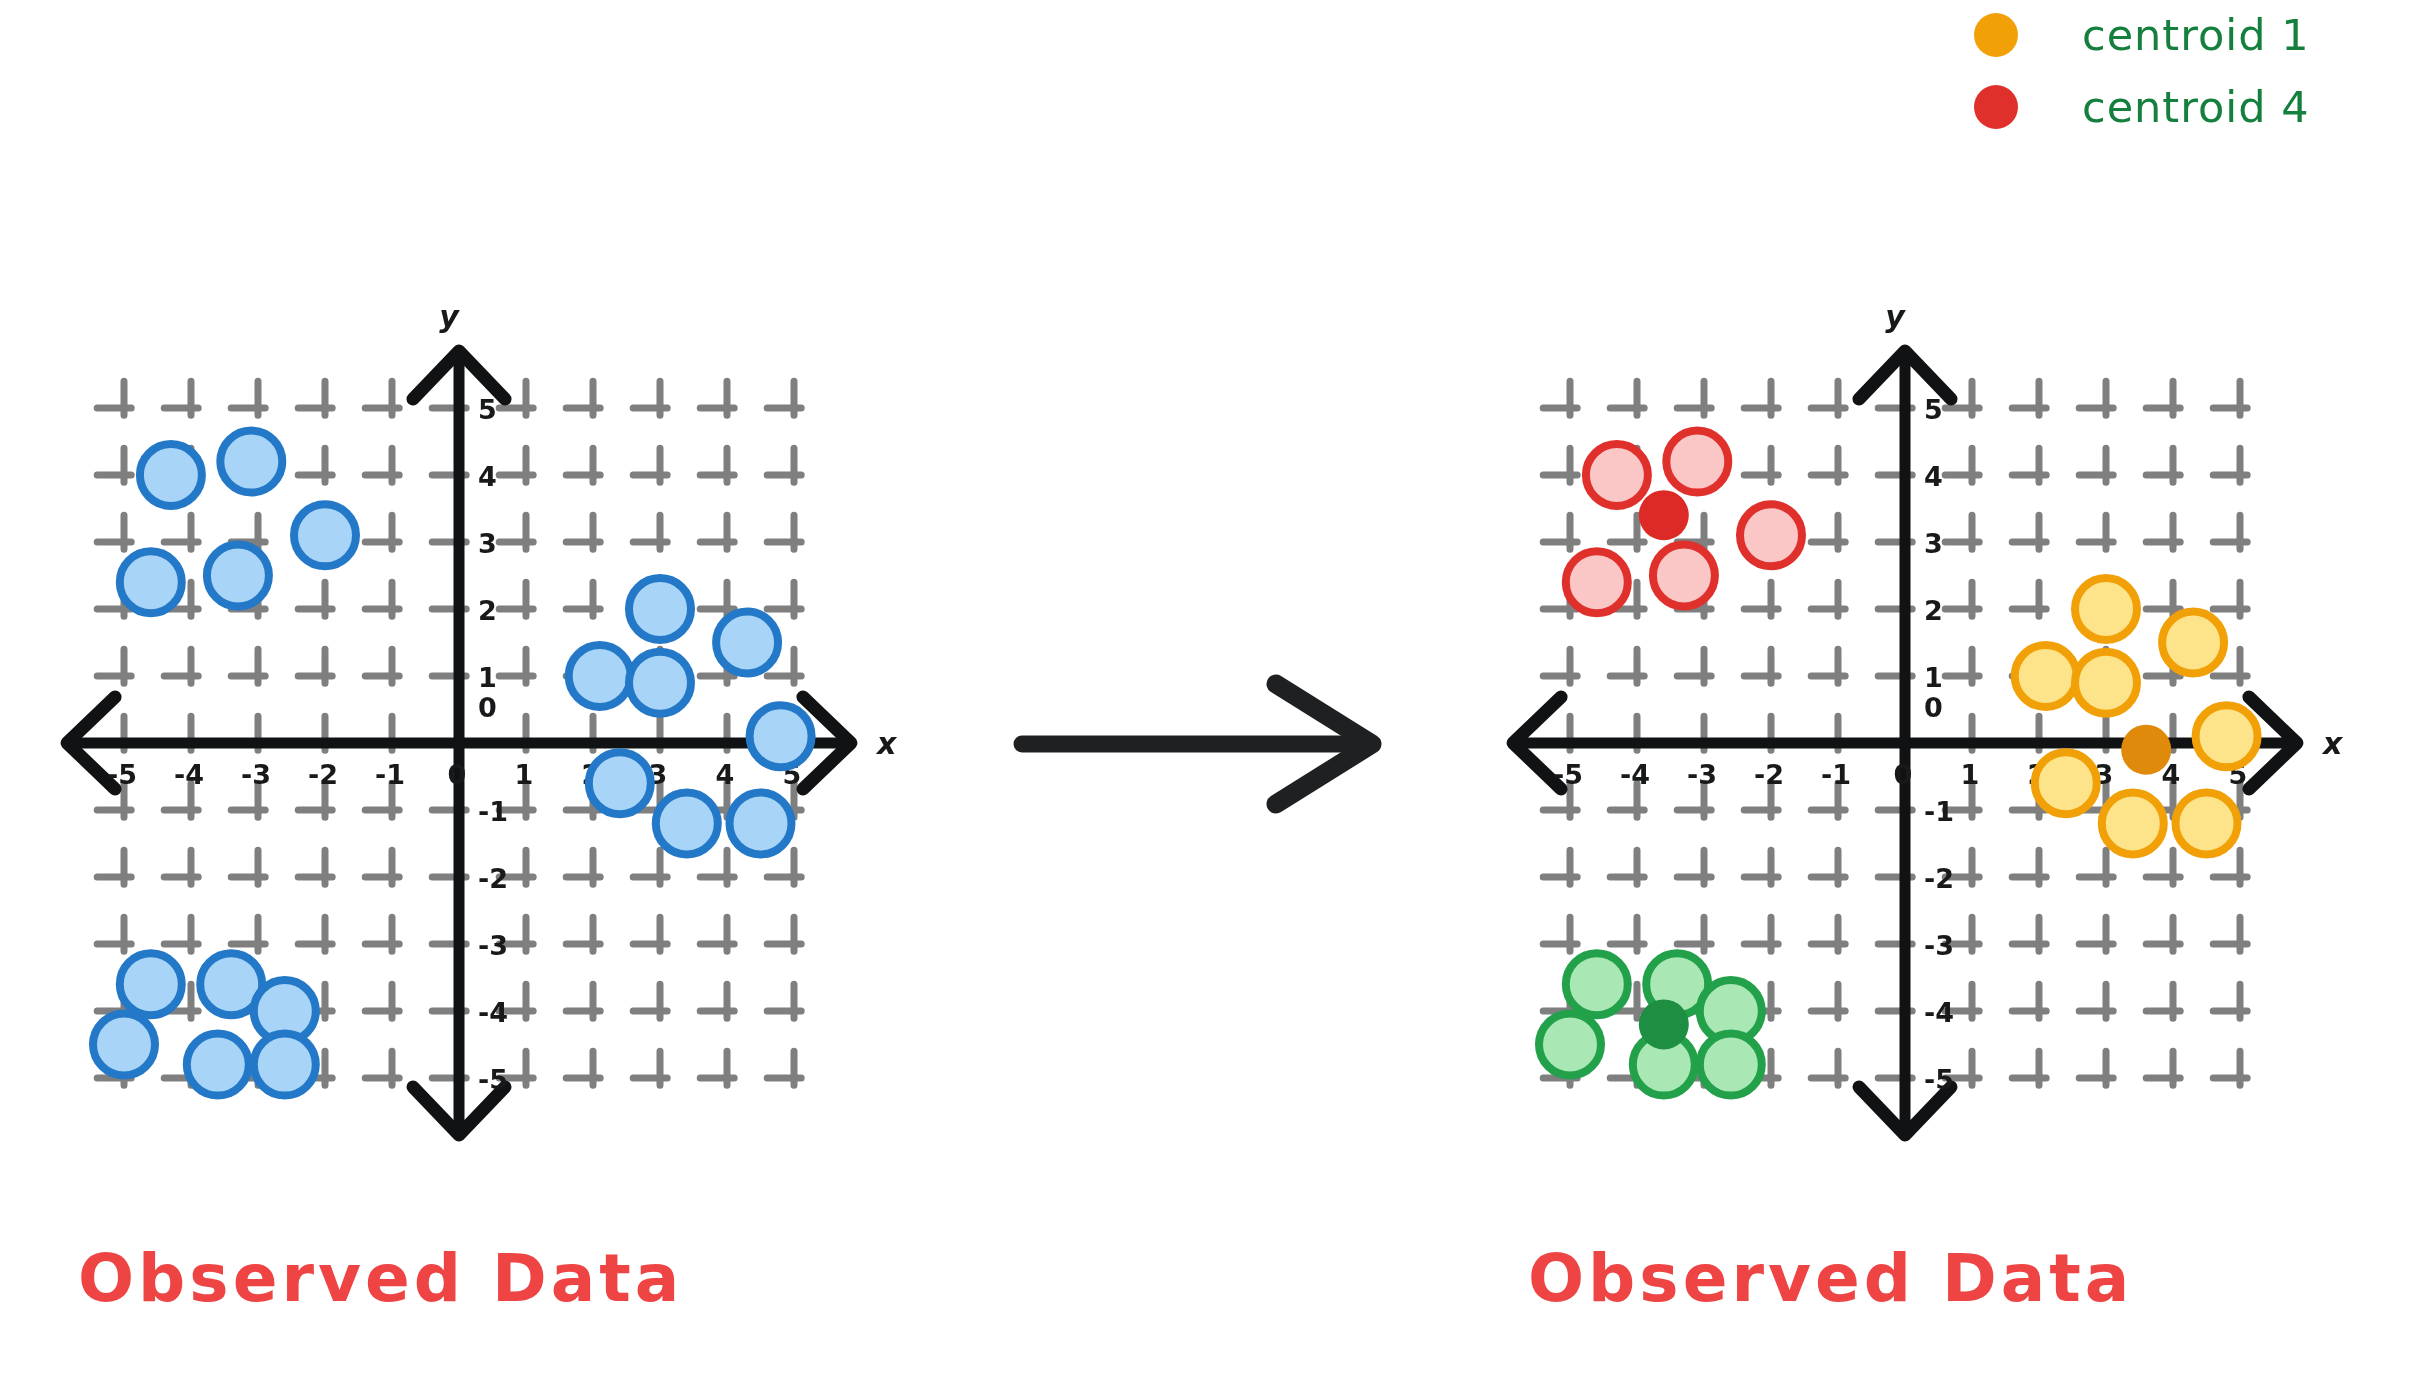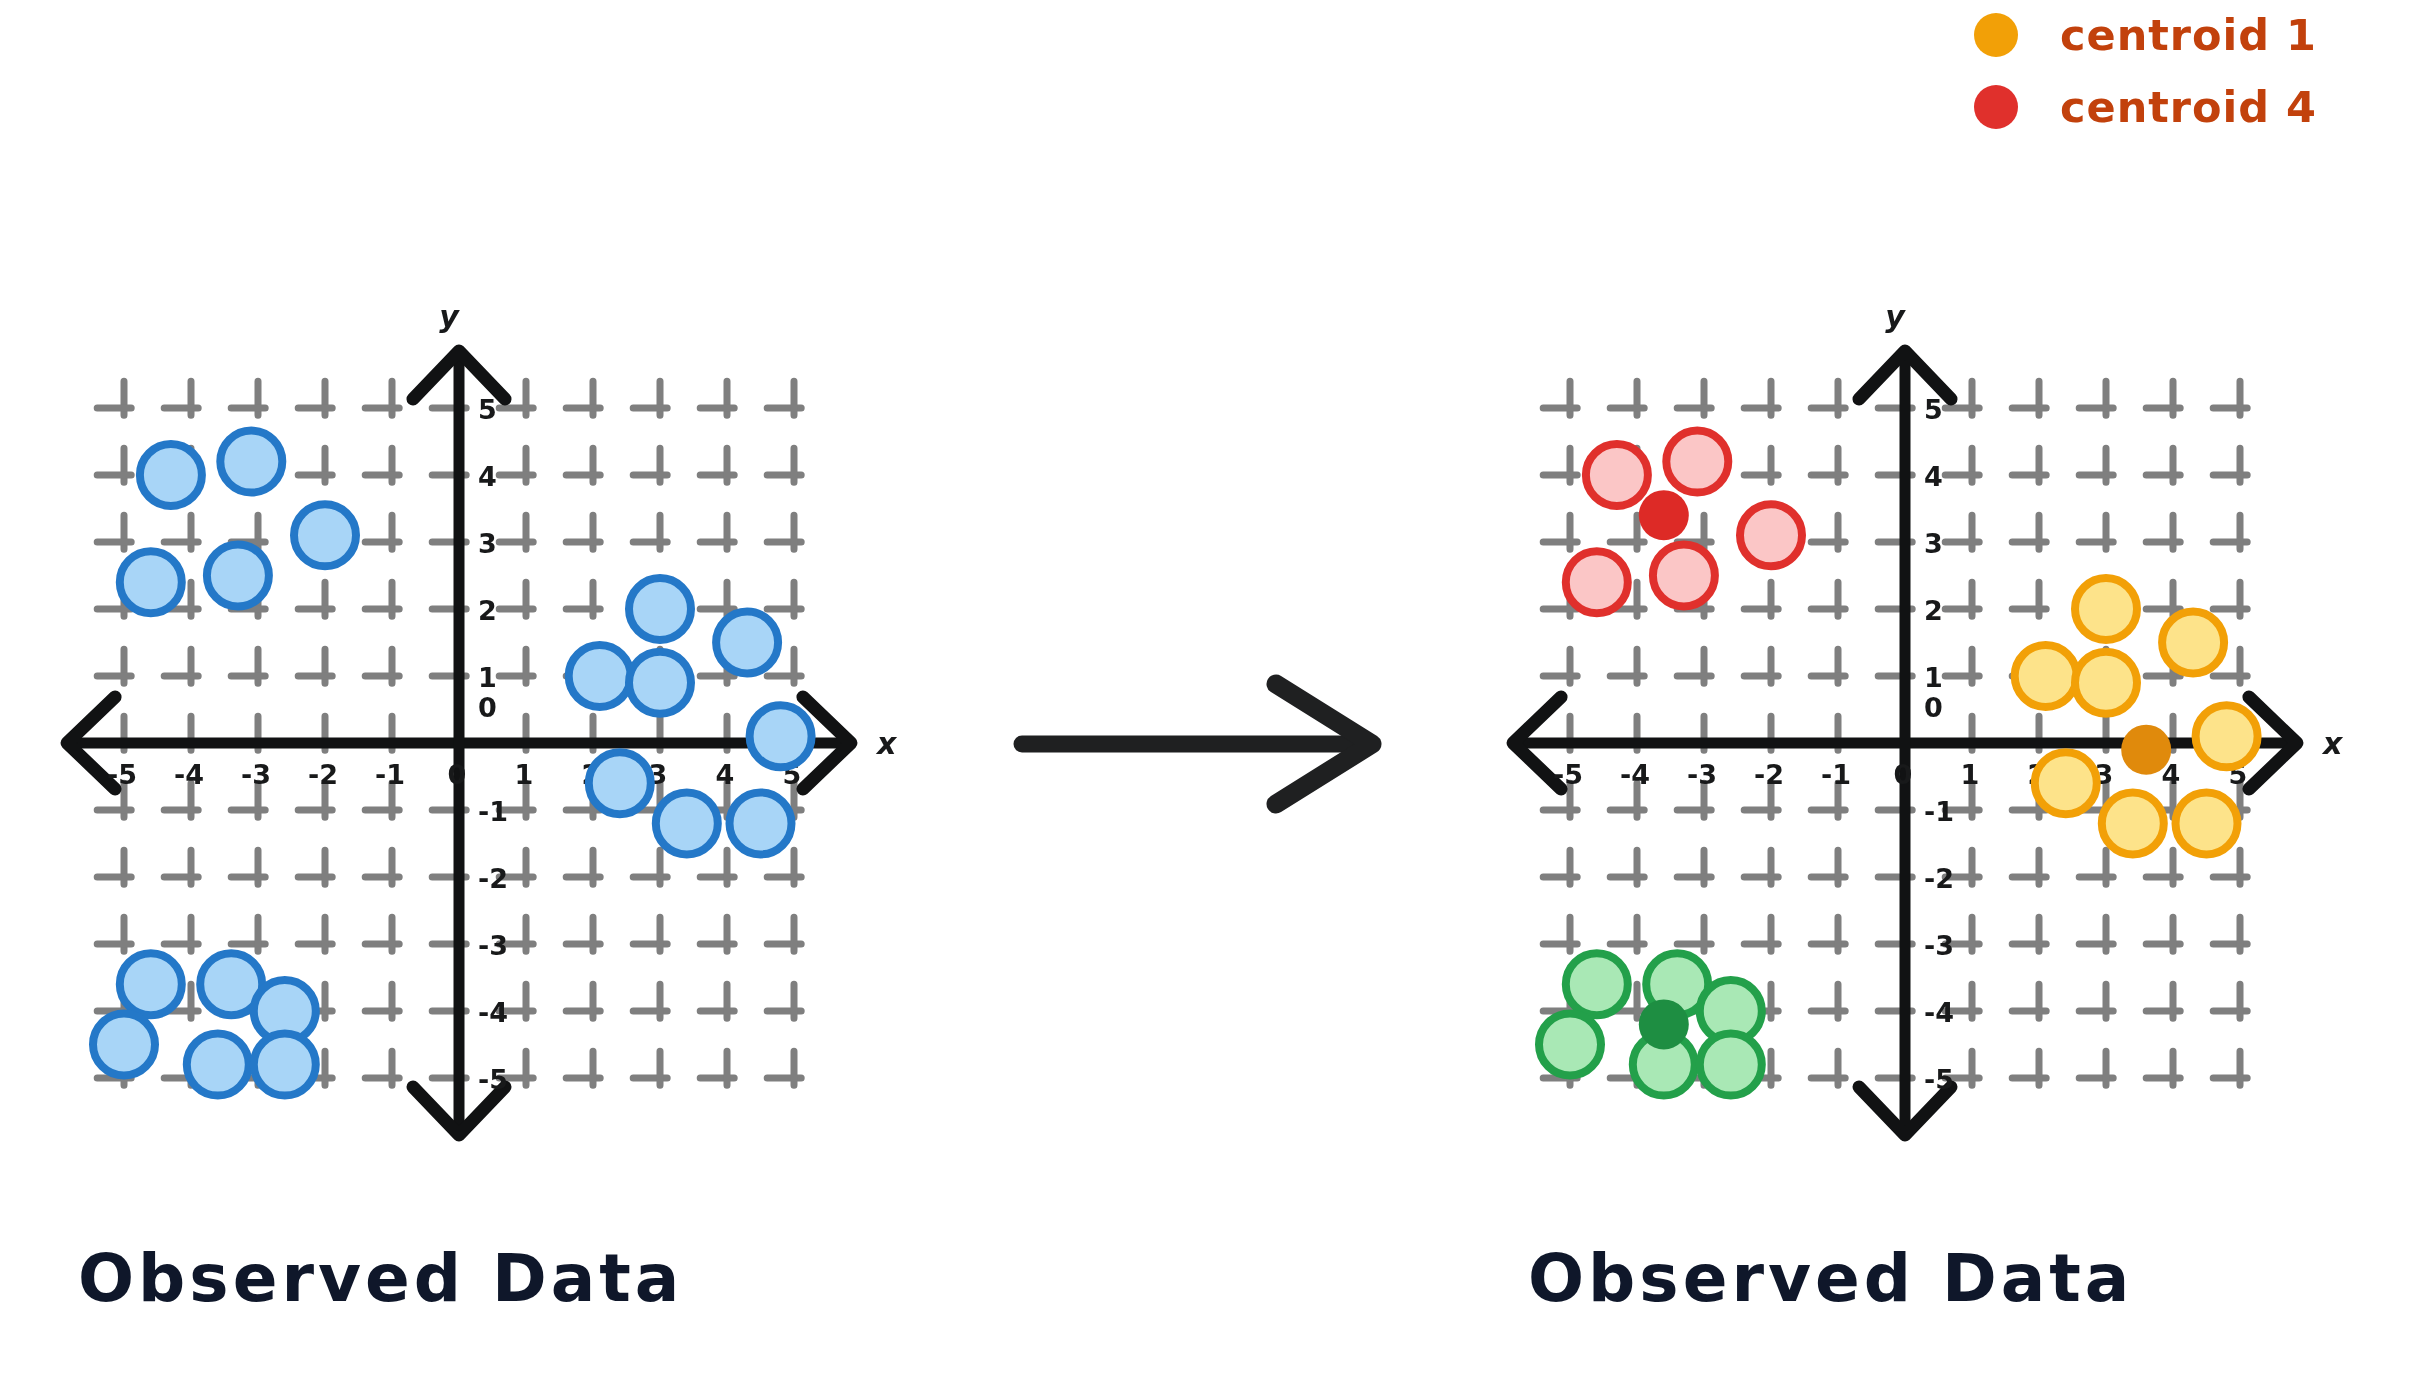--- a/index.html
+++ b/index.html
@@ -9,30 +9,30 @@
   svg.plot{position:absolute;top:0;left:0;overflow:visible;}
   .axis-label, .tick-label{
       font-family:"DejaVu Sans", sans-serif;
       fill:#18191a; font-weight:600;
   }
   .tick-label{font-size:27px;}
   .axis-label{font-size:30px;font-style:italic;}
   .panel-title{
       position:absolute;
       font-family:"DejaVu Sans", sans-serif;
-      font-size:66px; font-weight:700; color:#0f172a;
+      font-size:66px; font-weight:700; color:#ef4444;
       letter-spacing:4px; white-space:nowrap;
   }
   .legend{position:absolute;left:1974px;top:8px;}
   .legend-row{display:flex;align-items:center;height:54px;margin-bottom:18px;}
   .legend-swatch{width:44px;height:44px;border-radius:50%;flex:0 0 auto;}
   .legend-text{
-      margin-left:42px;
+      margin-left:64px;
       font-family:"DejaVu Sans", sans-serif;
-      font-size:43px;font-weight:700;color:#c2410c;white-space:nowrap;
+      font-size:43px;font-weight:400;color:#15803d;white-space:nowrap;
       letter-spacing:1px;
   }
 </style>
 </head>
 <body>
 
 <div class="stage">
 
   <div class="legend" id="legend-root">
       <div class="legend-row">

